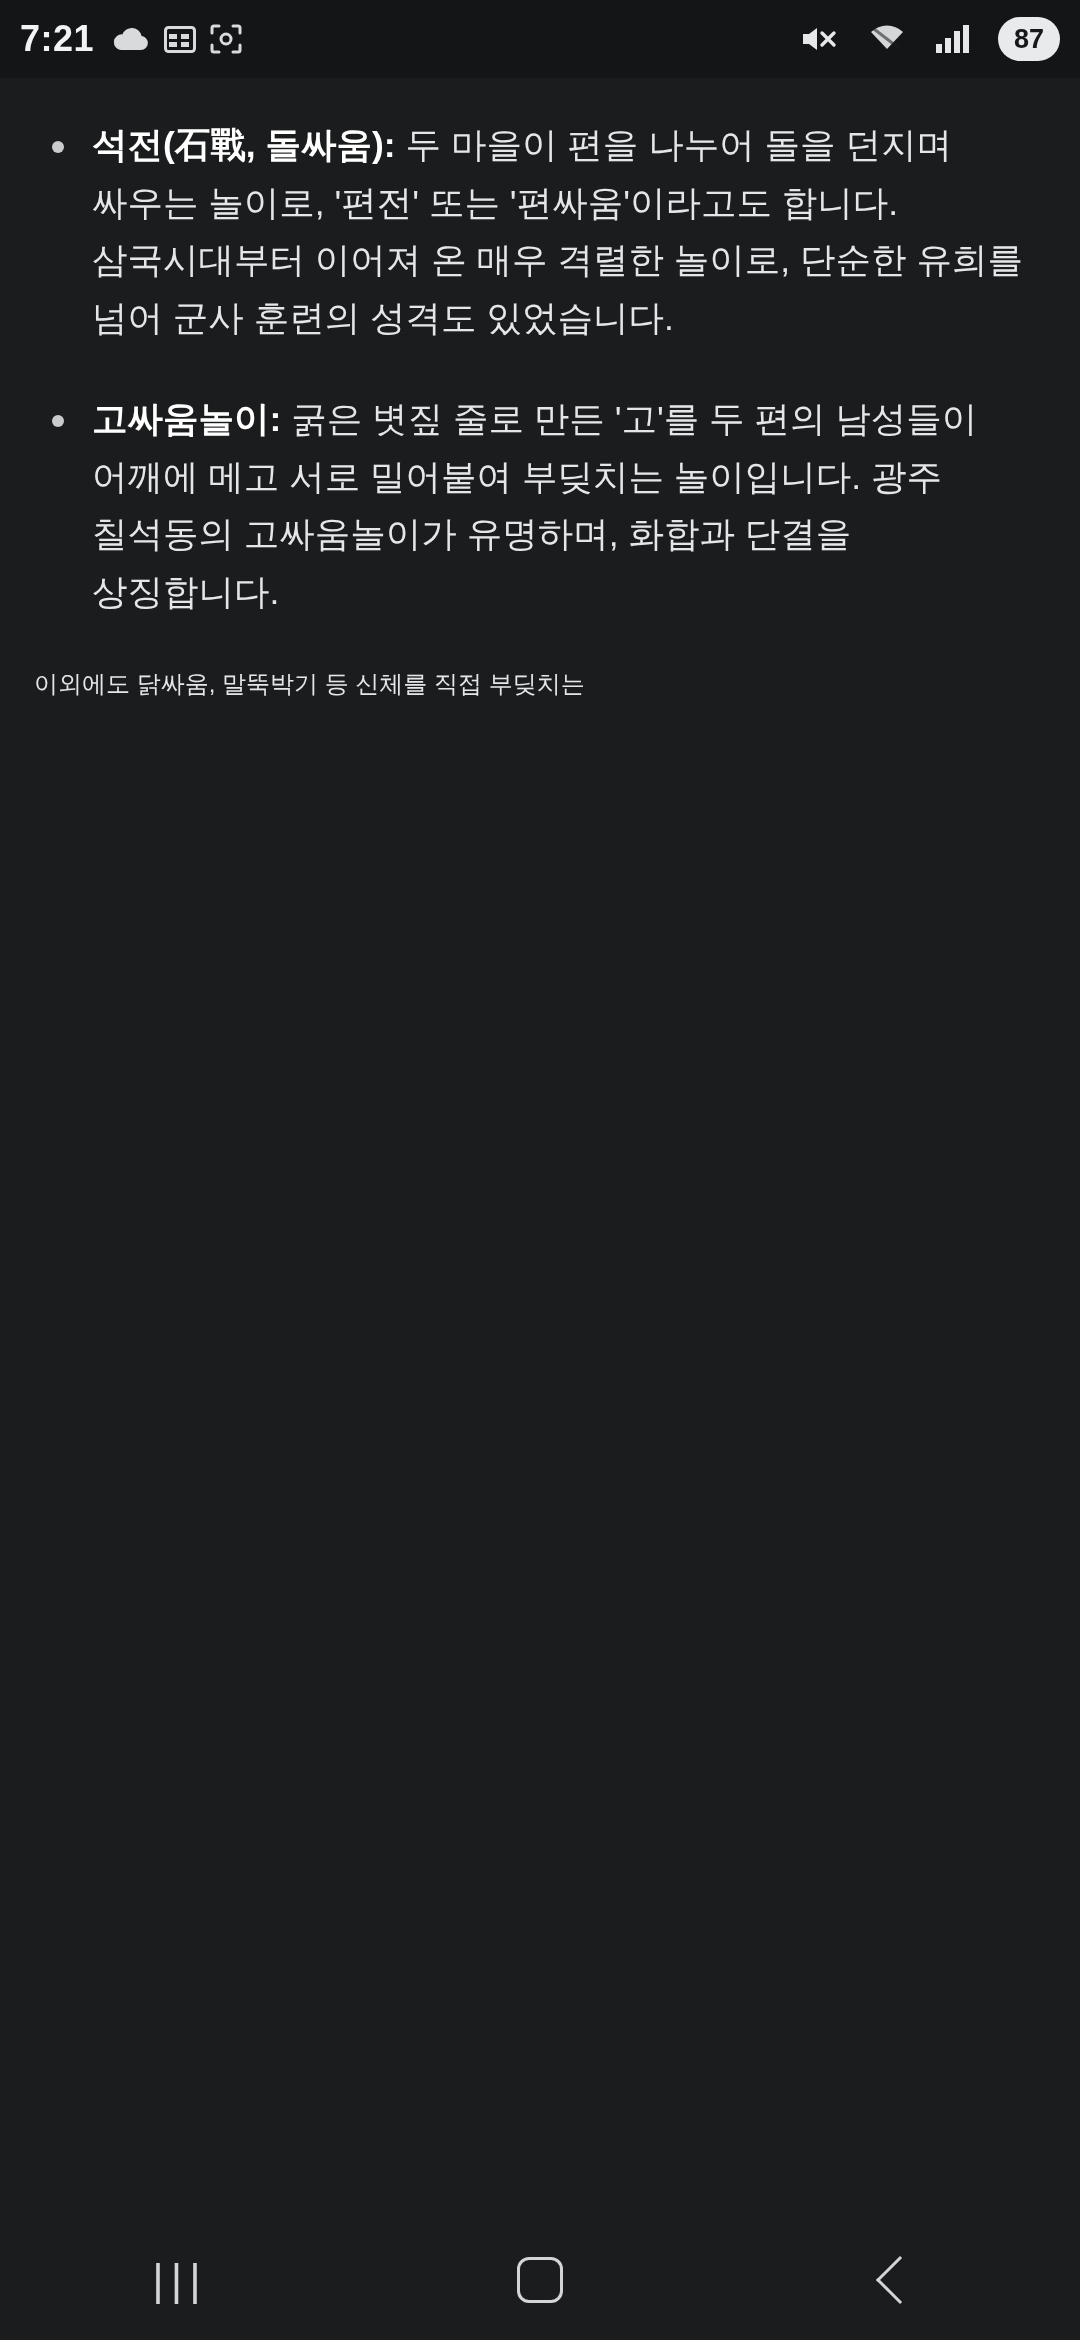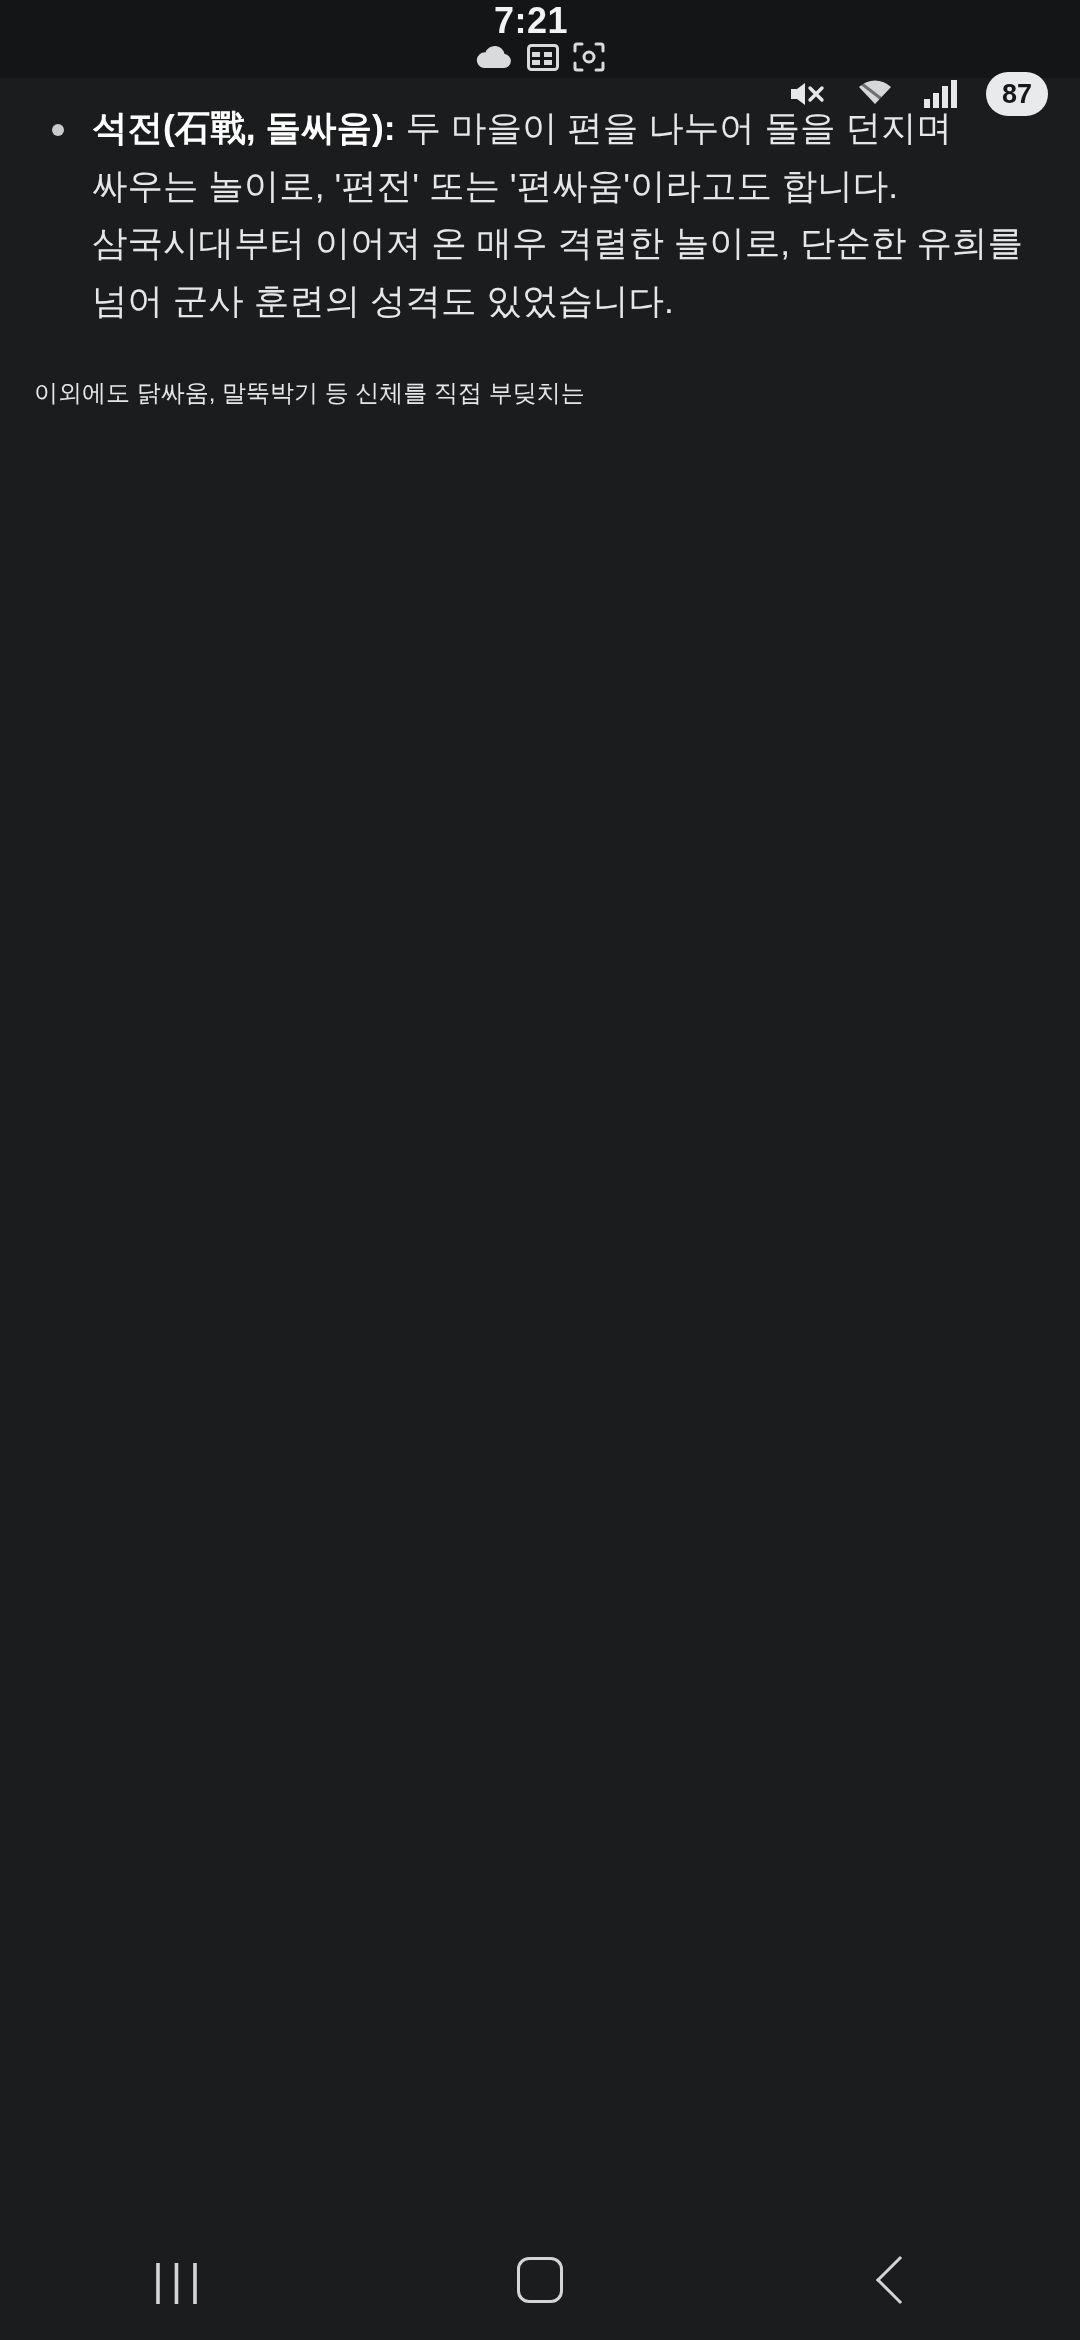--- a/index.html
+++ b/index.html
@@ -10,23 +10,22 @@
     color:#e8e9ea;
     overflow:hidden;
   }
 
   
   .statusbar {
     position:relative;
     height:78px;
     display:flex;
     align-items:center;
-    padding:0 32px;
+    padding:0 20px;
     background:#141516;
-    flex-direction:column;
   }
   .status-time {
     font-size:36px;
     font-weight:600;
     letter-spacing:0.5px;
     color:#f2f3f4;
     margin-right:18px;
   }
   .status-left-icons { display:flex; align-items:center; gap:14px; }
   .status-right {
@@ -54,20 +53,21 @@
   .content {
     height:calc(2340px - 78px - 120px);
     padding:22px 34px 0 34px;
     overflow:hidden;
   }
   ul.bullets { list-style:none; }
   li.bullet {
     position:relative;
     padding-left:58px;
     margin-bottom:44px;
+    margin-top:17px;
   }
   li.bullet::before {
     content:"";
     position:absolute;
     left:18px;
     top:24px;
     width:12px; height:12px;
     border-radius:50%;
     background:#c9cbcd;
   }
@@ -193,20 +193,25 @@
 <div class="content">
   <ul class="bullets">
 
     <li class="bullet">
       <div class="b-text">
         <span class="b-term">석전(石戰, 돌싸움):</span><span> 두 마을이 편을 나누어 돌을 던지며 싸우는 놀이로, '편전' 또는 '편싸움'이라고도 합니다. 삼국시대부터 이어져 온 매우 격렬한 놀이로, 단순한 유희를 넘어 군사 훈련의 성격도 있었습니다.</span>
       </div>
     </li>
 
 
+    <li class="bullet">
+      <div class="b-text">
+        <span class="b-term">고싸움놀이:</span><span> 굵은 볏짚 줄로 만든 '고'를 두 편의 남성들이 어깨에 메고 서로 밀어붙여 부딪치는 놀이입니다. 광주 칠석동의 고싸움놀이가 유명하며, 화합과 단결을 상징합니다.</span>
+      </div>
+    </li>
 
 
 
   </ul>
 
   <div class="closing">이외에도 닭싸움, 말뚝박기 등 신체를 직접 부딪치는</div>
 </div>
 
 <div class="navbar">
   <div class="nav-btn">

